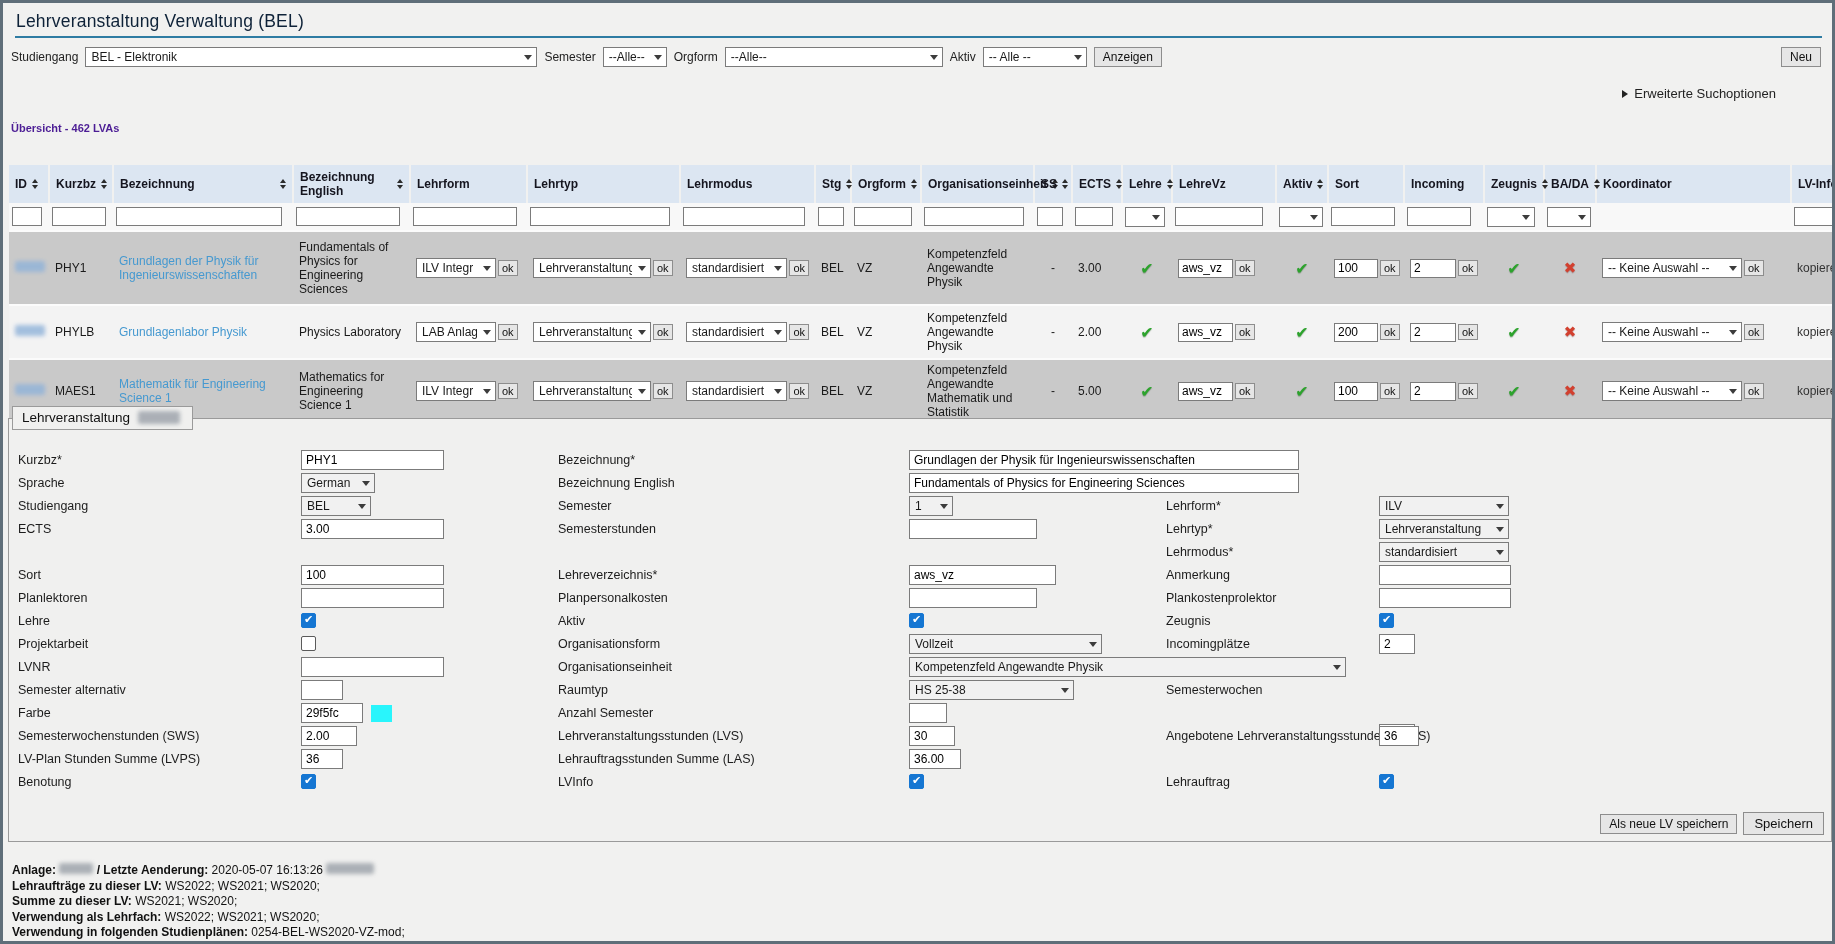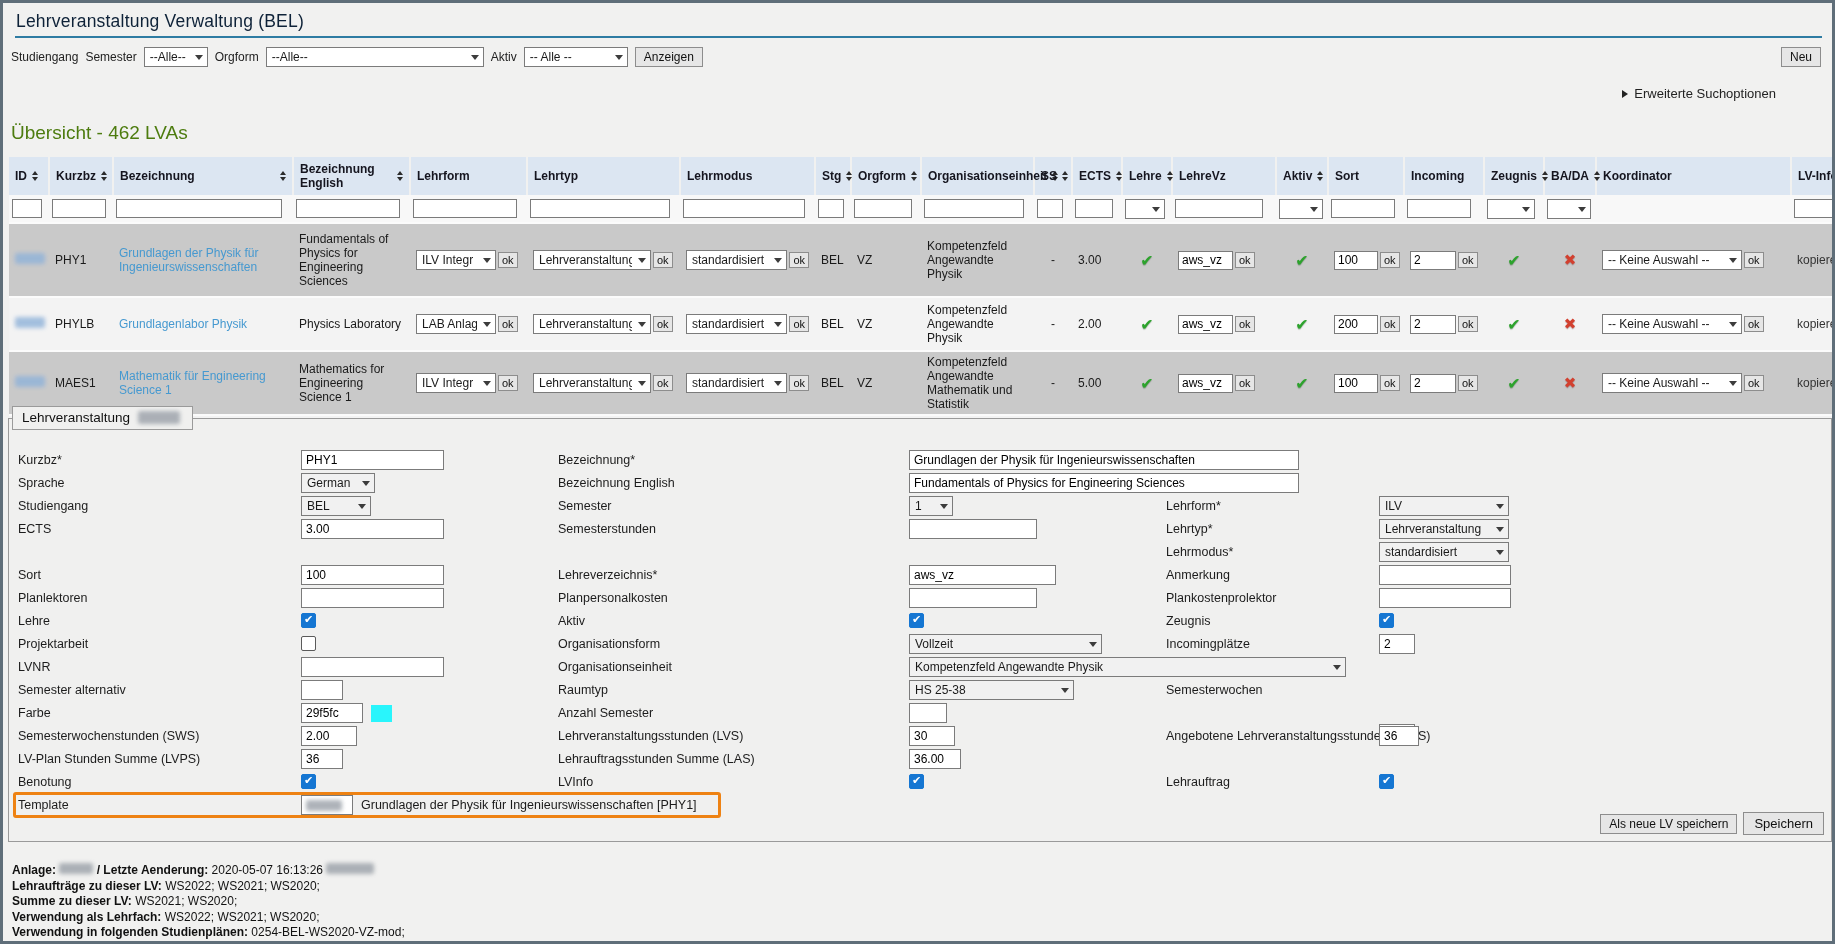--- a/index.html
+++ b/index.html
@@ -23,22 +23,22 @@
   .sel .sel-t { overflow:hidden; white-space:nowrap; }
   .sel .arr { width:0; height:0; border-left:4px solid transparent; border-right:4px solid transparent;
               border-top:5px solid #3c3c3c; margin-left:6px; flex:0 0 auto; }
   .sel.gray { background:#f1f1f1; }
   .btn { display:inline-block; background:#e6e6e6; border:1px solid #8d8d8d; padding:2px 8px;
          font-size:12px; color:#111; text-align:center; }
   .neu-btn { position:absolute; right:11px; top:44px;margin-left:8px; }
   .advsearch { position:absolute; right:56px; top:83px; font-size:13px; color:#222; display:flex; align-items:center; gap:6px;}
   .advsearch .tri { width:0; height:0; border-top:4px solid transparent; border-bottom:4px solid transparent; border-left:6px solid #222; }
   
-  .overview-heading { position:absolute; left:8px; top:119px; font-size:19px; font-weight:normal; color:#4d7c0f; }
-  .tablewrap { position:absolute; left:6px; top:154px; width:1823px; height:266px; overflow:hidden; }
+  .overview-heading { position:absolute; left:8px; top:119px; font-size:11px; font-weight:bold; color:#4c1d95; }
+  .tablewrap { position:absolute; left:6px; top:162px; width:1823px; height:266px; overflow:hidden; }
   table.lva { border-collapse:collapse; table-layout:fixed; width:1892px; }
   table.lva th { background:#dce6f2; font-weight:bold; font-size:12px; color:#15151f;
                  text-align:left; padding:3px 6px; vertical-align:middle; height:38px;
                  border-right:2px solid #f1f1f0; }
   table.lva td { padding:3px 6px; vertical-align:middle; font-size:12px; }
   tr.filter td { background:#f8f8f8; height:26px; padding:3px 3px; }
   tr.data { border-top:2px solid #fbfbfb; }
   tr.r-odd td { background:#c9c9c9; }
   tr.r-even td { background:#f3f3f3; }
   tr.r1 td { height:74px; }
@@ -91,20 +91,24 @@
   .footer b { font-weight:bold; }
 </style>
 </head>
 <body>
 
 <div class="page-title">Lehrveranstaltung Verwaltung (BEL)</div>
 <div class="title-rule"></div>
 
 <div class="toolbar">
   <span class="tb-label">Studiengang</span>
+  <span class="sel" style="width:452px">
+    <span class="sel-t">BEL - Elektronik</span>
+      <span class="arr"></span>
+  </span>
   <span class="tb-label">Semester</span>
   <span class="sel" style="width:64px">
     <span class="sel-t">--Alle--</span>
       <span class="arr"></span>
   </span>
   <span class="tb-label">Orgform</span>
   <span class="sel" style="width:218px">
     <span class="sel-t">--Alle--</span>
       <span class="arr"></span>
   </span>
@@ -820,30 +824,20 @@
       <span class="fl l2">LVInfo</span>
       <span class="fv v2">
           <span class="cb on"></span>
         </span>
       <span class="fl l3">Lehrauftrag</span>
       <span class="fv v3">
           <span class="cb on"></span>
         </span>
     </div>
 
-    <div class="frow">
-      <span class="tpl-box"></span>
-      <span class="fl l1">Template</span>
-      <span class="fv v1">
-          <span class="tpl-num">
-            <span class="redact gray" style="width:36px"></span>
-          </span>
-        <span style="margin-left:8px; font-size:12.5px; white-space:nowrap">Grundlagen der Physik für Ingenieurswissenschaften [PHY1]</span>
-        </span>
-    </div>
 
   </div>
 
   <div class="panel-buttons">
     <span class="btn">Als neue LV speichern</span>
     <span class="btn save-btn">Speichern</span>
   </div>
 </div>
 
 <div class="footer">

